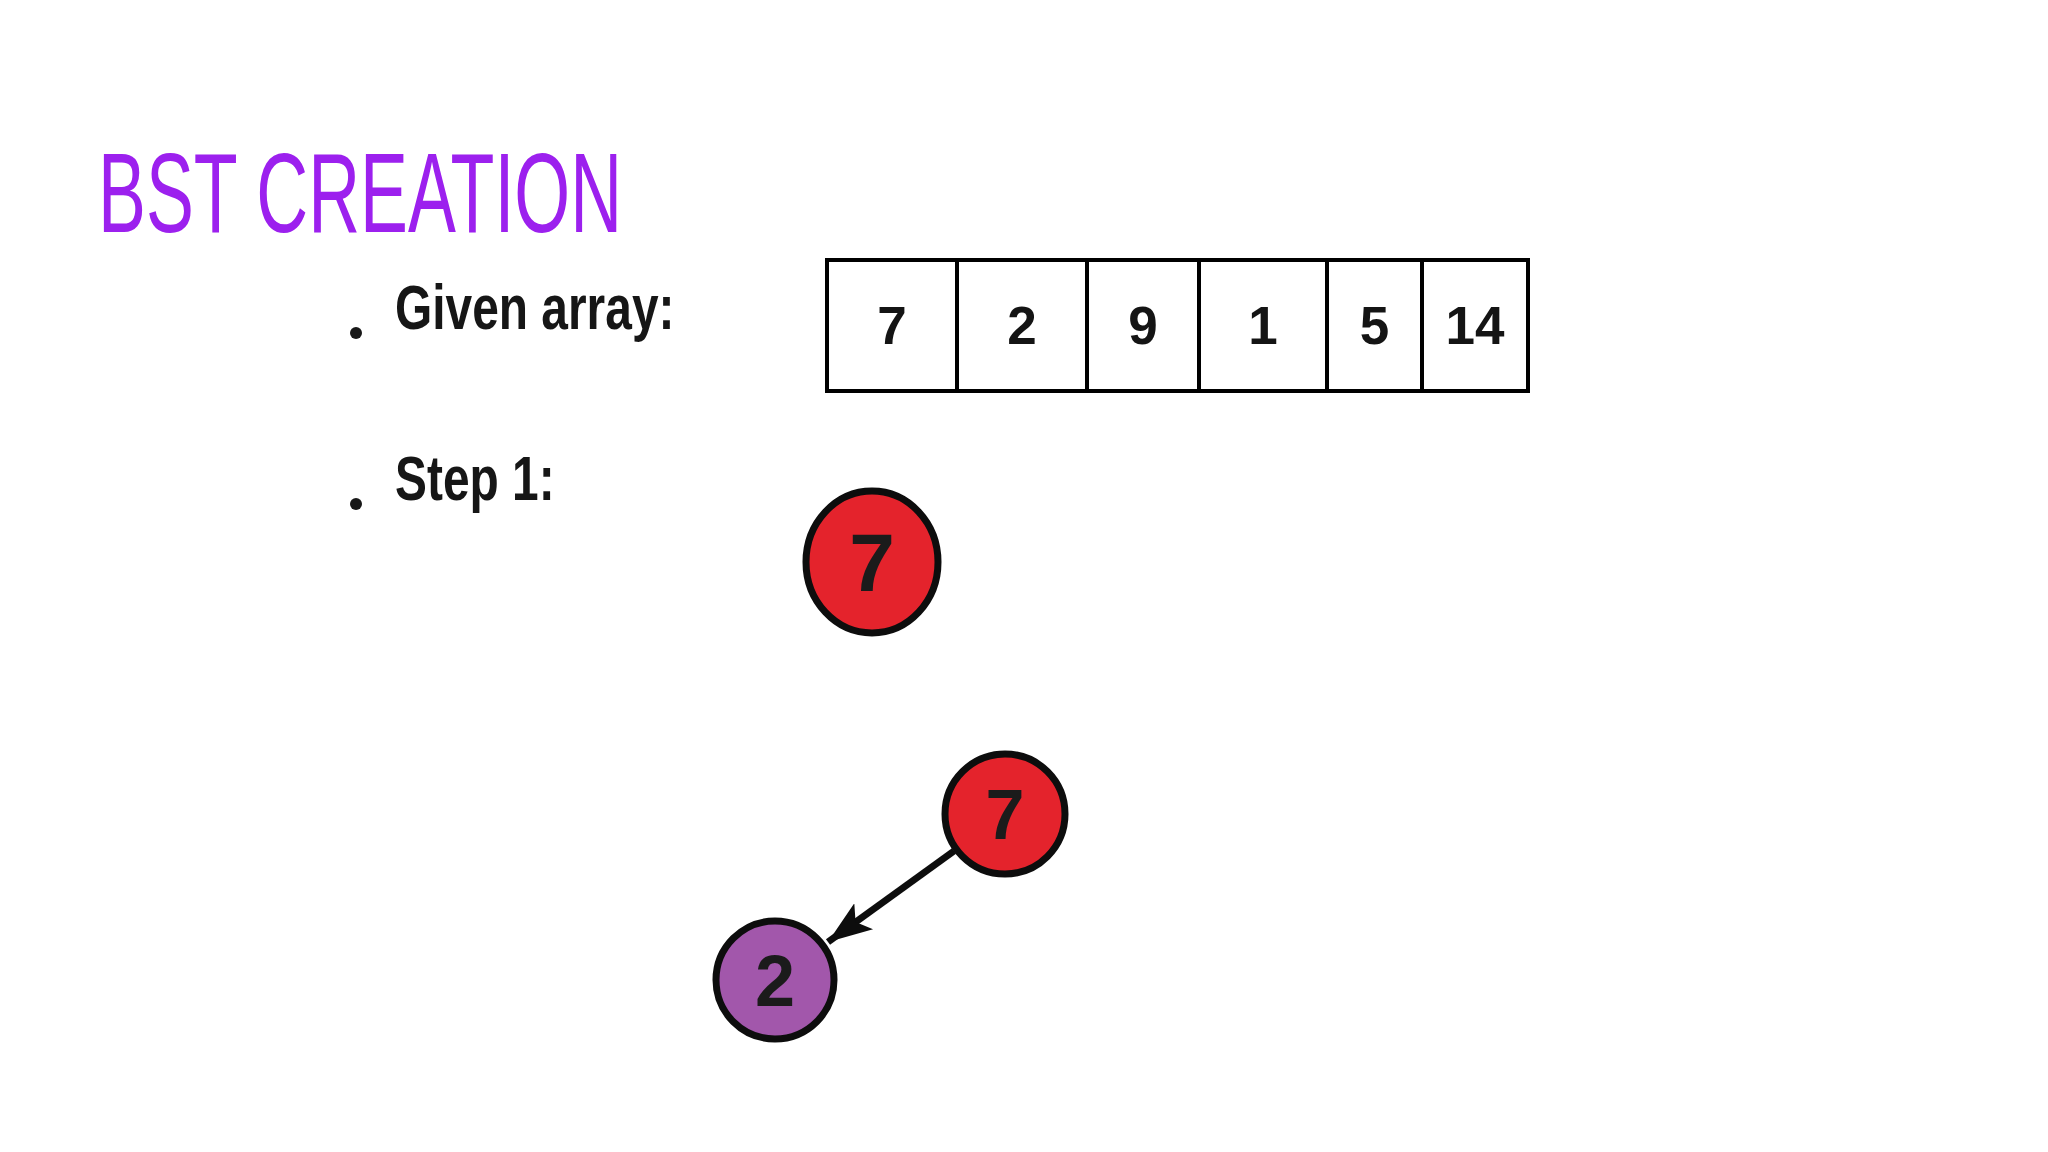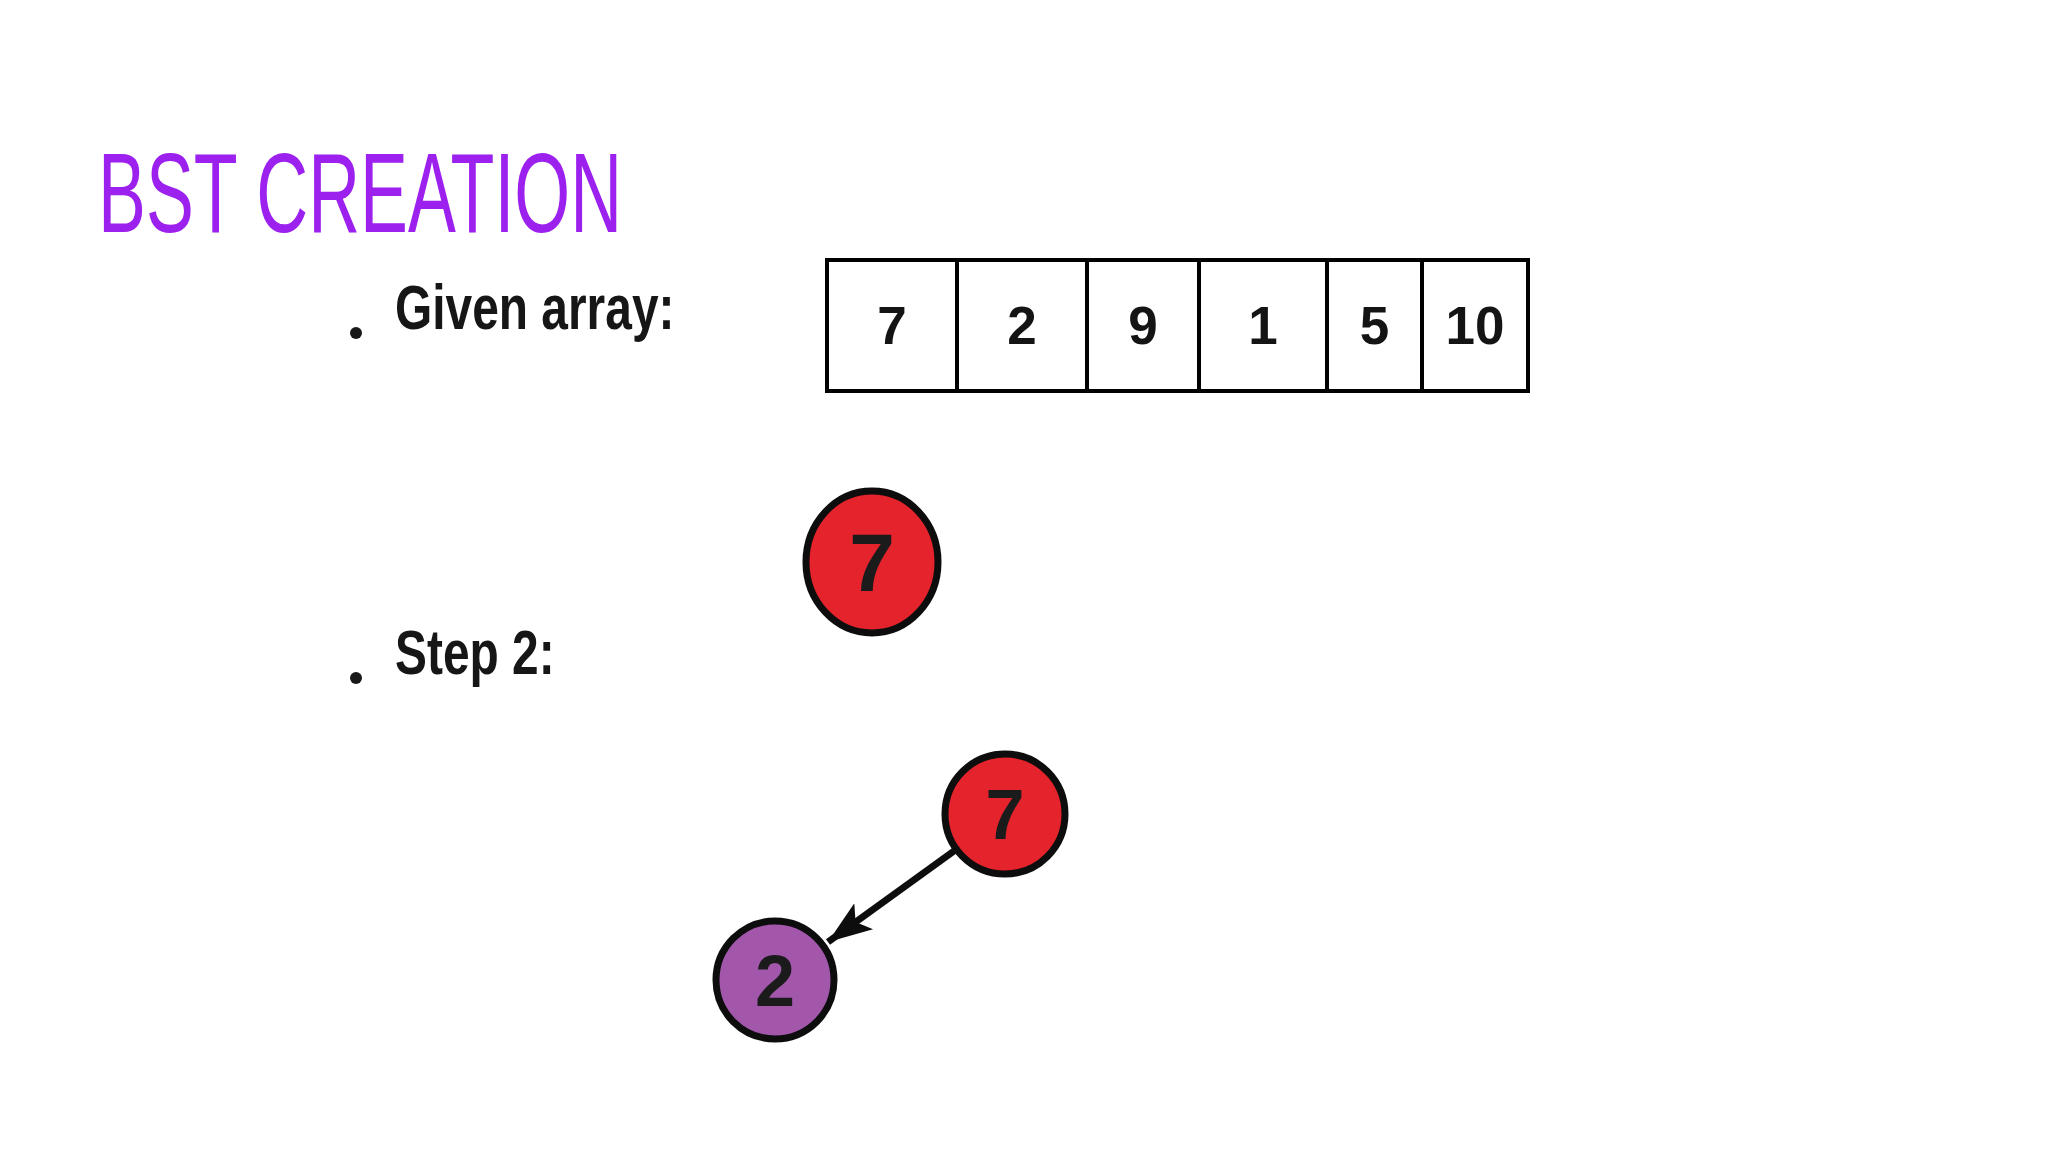--- a/index.html
+++ b/index.html
@@ -52,44 +52,44 @@
 
 <div class="slide">
 
   <h1 class="title">BST CREATION</h1>
 
   <div class="bullet-row r1">
     <span class="dot"></span>
     <span class="bullet-label">Given array:</span>
   </div>
 
+  <div class="bullet-row r2">
+    <span class="dot"></span>
+    <span class="bullet-label">Step 1:</span>
+  </div>
 
-  <div class="bullet-row r3">
-    <span class="dot"></span>
-    <span class="bullet-label">Step 2:</span>
-  </div>
 
   <div class="array">
     <div class="cell w0">
       <span class="num">7</span>
     </div>
     <div class="cell w1">
       <span class="num">2</span>
     </div>
     <div class="cell w2">
       <span class="num">9</span>
     </div>
     <div class="cell w3">
       <span class="num">1</span>
     </div>
     <div class="cell w4">
       <span class="num">5</span>
     </div>
     <div class="cell">
-      <span class="num">10</span>
+      <span class="num">14</span>
     </div>
   </div>
 
   <svg class="svg-step1" width="170" height="170" viewBox="0 0 170 170">
     <ellipse cx="82" cy="82" rx="66" ry="71" stroke="#0d0d0d" stroke-width="7" fill="#E4232C"></ellipse>
     <text class="node-value" x="82" y="111" font-size="82">7</text>
   </svg>
 
   <svg class="svg-step2" width="400" height="330" viewBox="0 0 400 330">
     <defs>

